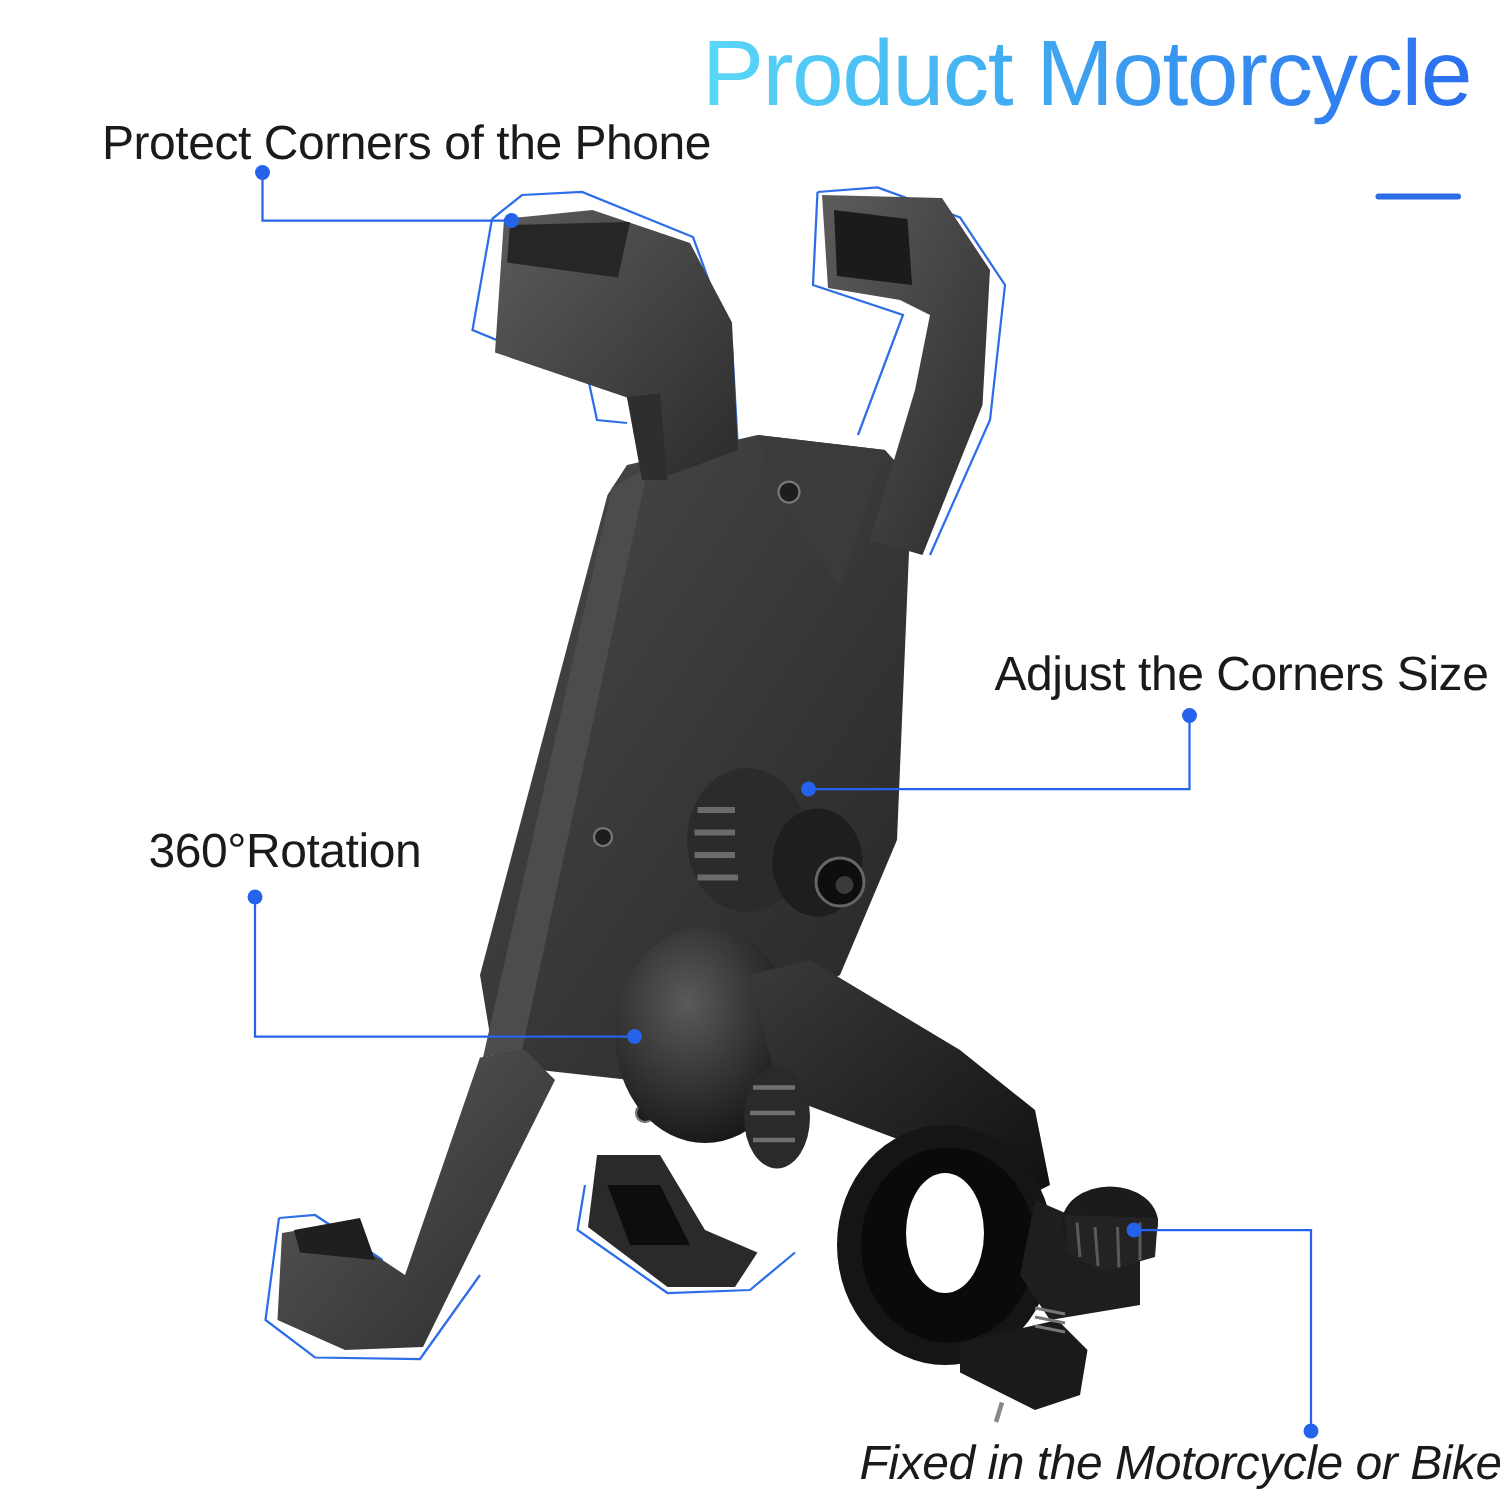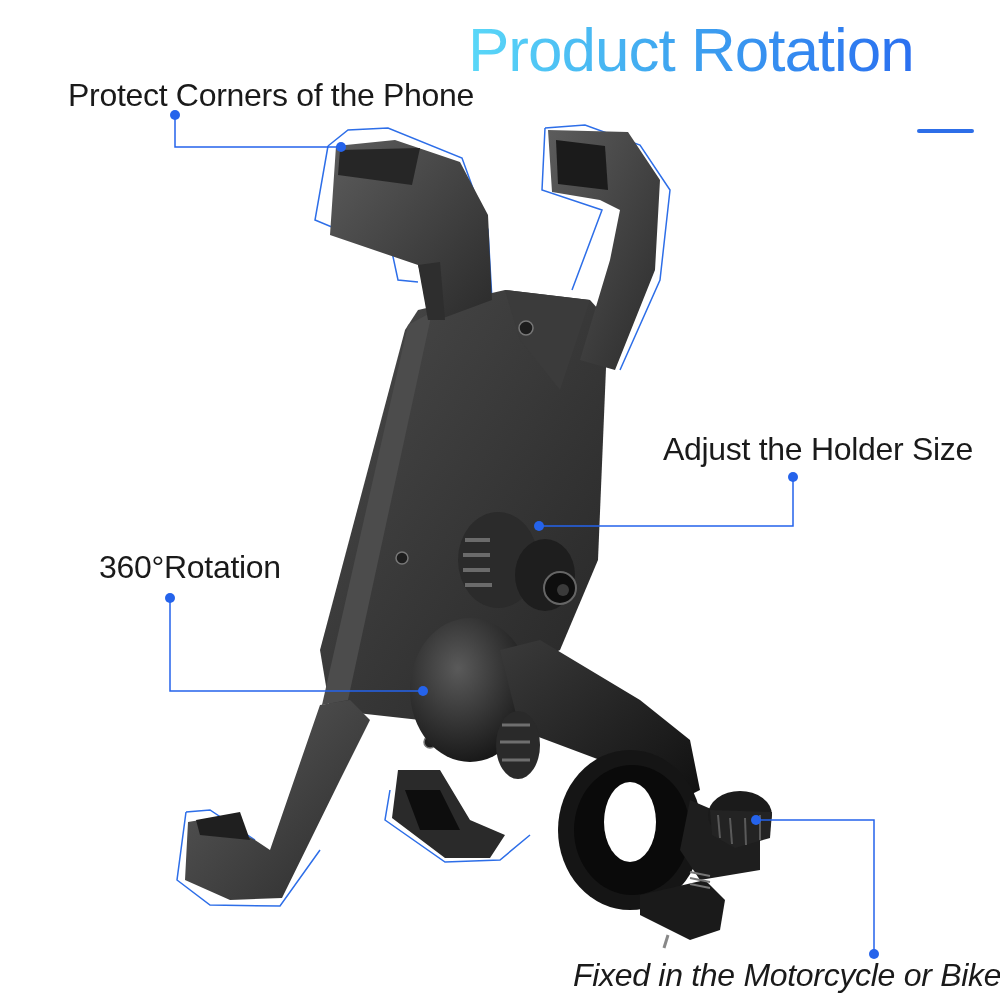--- a/index.html
+++ b/index.html
@@ -11,25 +11,25 @@
            -webkit-background-clip:text; background-clip:text; color:transparent; }
   .accent-bar { position:absolute; left:917px; top:129px; width:57px; height:4px;
                 background:#2d6ee8; border-radius:2px; }
   .label { position:absolute; font-size:32px; color:#1a1a1a; white-space:nowrap;
            letter-spacing:-0.3px; line-height:30px; }
   svg.product { position:absolute; left:0; top:0; }
 </style>
 </head>
 <body>
 
-<div class="title">Product Rotation</div>
+<div class="title">Product Motorcycle</div>
 <div class="accent-bar"></div>
 
 <div class="label" style="left:68px; top:80px;">Protect Corners of the Phone</div>
-<div class="label" style="left:663px; top:434px;">Adjust the Holder Size</div>
+<div class="label" style="left:663px; top:434px;">Adjust the Corners Size</div>
 <div class="label" style="left:99px; top:552px;">360°Rotation</div>
 <div class="label" style="left:573px; top:960px;font-style:italic;">Fixed in the Motorcycle or Bike</div>
 
 <svg class="product" width="1000" height="1000" viewBox="0 0 1000 1000">
   <defs>
     <linearGradient id="plate" x1="0" y1="0" x2="1" y2="1">
       <stop offset="0" stop-color="#4a4a4a"></stop>
       <stop offset="1" stop-color="#262626"></stop>
     </linearGradient>
     <linearGradient id="grip" x1="0" y1="0" x2="1" y2="1">

